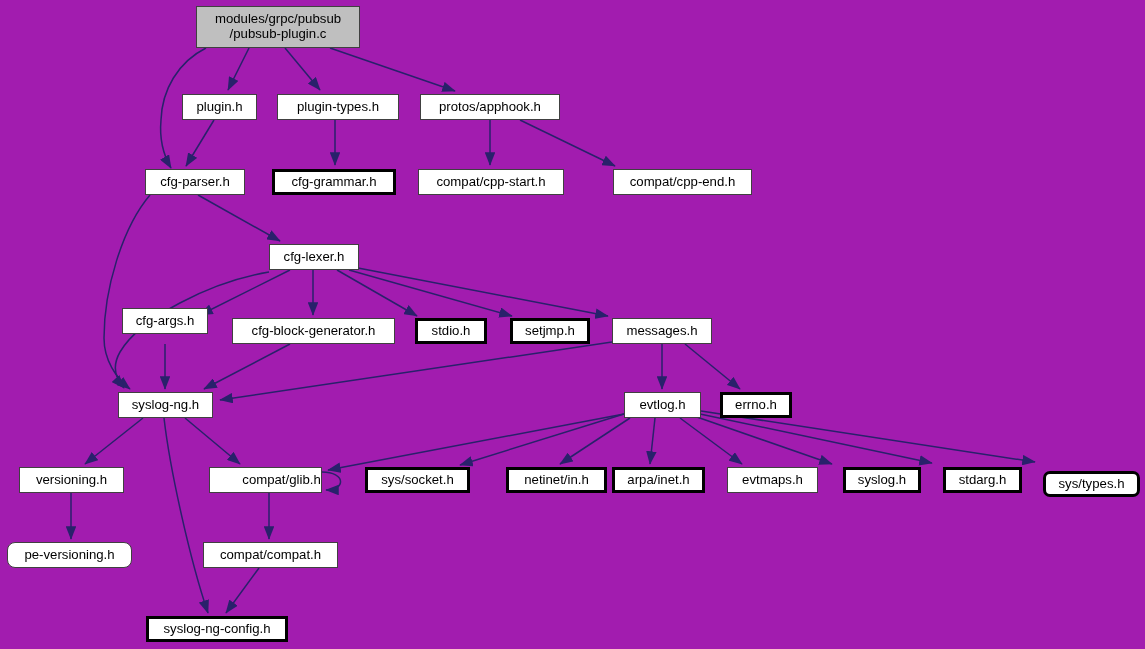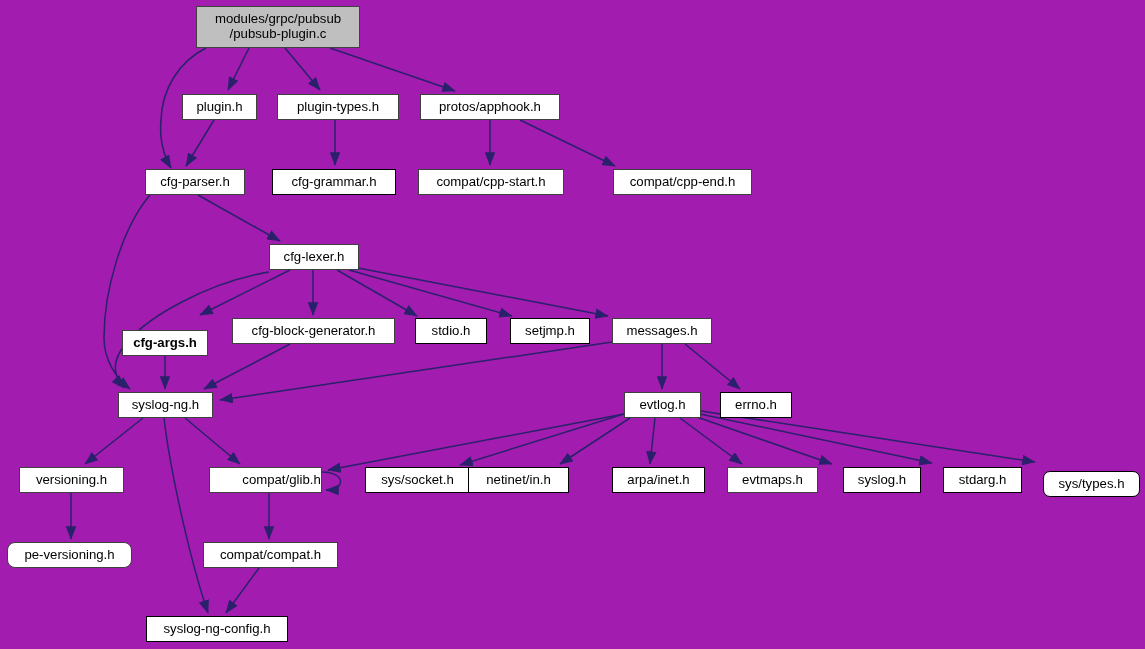--- a/index.html
+++ b/index.html
@@ -27,21 +27,21 @@
     pointer-events: none;
   }
   .node {
     position: absolute;
     box-sizing: border-box;
     display: flex;
     align-items: center;
     justify-content: center;
     text-align: center;
     background: #ffffff;
-    border: 1px solid #000000;
+    border: 3px solid #000000;
     color: #000000;
     font-size: 13.2px;
     line-height: 1.12;
     white-space: pre-line;
     letter-spacing: 0px;
     z-index: 2;
   }
   .node.solid {
     border: 1.6px solid #404040;
   }
@@ -105,32 +105,32 @@
       <div class="node root" style="left: 196px; top: 6px; width: 164px; height: 42px;">modules/grpc/pubsub
 /pubsub-plugin.c</div>
       <div class="node solid" style="left: 182px; top: 94px; width: 75px; height: 26px;">plugin.h</div>
       <div class="node solid" style="left: 277px; top: 94px; width: 122px; height: 26px;">plugin-types.h</div>
       <div class="node solid" style="left: 420px; top: 94px; width: 140px; height: 26px;">protos/apphook.h</div>
       <div class="node solid" style="left: 133px; top: 169px; width: 100px; height: 26px; margin-left: 12px;">cfg-parser.h</div>
       <div class="node leaf" style="left: 272px; top: 169px; width: 124px; height: 26px;">cfg-grammar.h</div>
       <div class="node solid" style="left: 418px; top: 169px; width: 146px; height: 26px;">compat/cpp-start.h</div>
       <div class="node solid" style="left: 588px; top: 169px; width: 139px; height: 26px; margin-left: 25px;">compat/cpp-end.h</div>
       <div class="node solid" style="left: 269px; top: 244px; width: 90px; height: 26px;">cfg-lexer.h</div>
-      <div class="node solid" style="left: 122px; top: 330px; width: 86px; height: 26px; font-weight: bold;">cfg-args.h</div>
+      <div class="node solid" style="left: 122px; top: 308px; width: 86px; height: 26px;">cfg-args.h</div>
       <div class="node solid" style="left: 232px; top: 318px; width: 163px; height: 26px;">cfg-block-generator.h</div>
       <div class="node leaf" style="left: 415px; top: 318px; width: 72px; height: 26px;">stdio.h</div>
       <div class="node leaf" style="left: 510px; top: 318px; width: 80px; height: 26px; text-align: center;">setjmp.h</div>
       <div class="node solid" style="left: 612px; top: 318px; width: 100px; height: 26px;">messages.h</div>
       <div class="node solid" style="left: 118px; top: 392px; width: 95px; height: 26px;">syslog-ng.h</div>
       <div class="node solid" style="left: 624px; top: 392px; width: 77px; height: 26px;">evtlog.h</div>
       <div class="node leaf" style="left: 720px; top: 392px; width: 72px; height: 26px;">errno.h</div>
       <div class="node solid" style="left: 19px; top: 467px; width: 105px; height: 26px;">versioning.h</div>
       <div class="node solid" style="left: 209px; top: 467px; width: 113px; height: 26px; padding-left: 32px;">compat/glib.h</div>
       <div class="node leaf" style="left: 365px; top: 467px; width: 105px; height: 26px;">sys/socket.h</div>
-      <div class="node leaf" style="left: 468px; top: 467px; width: 101px; height: 26px;">netinet/in.h</div>
+      <div class="node leaf" style="left: 506px; top: 467px; width: 101px; height: 26px;">netinet/in.h</div>
       <div class="node leaf" style="left: 612px; top: 467px; width: 93px; height: 26px;">arpa/inet.h</div>
       <div class="node solid" style="left: 727px; top: 467px; width: 91px; height: 26px;">evtmaps.h</div>
       <div class="node leaf" style="left: 843px; top: 467px; width: 78px; height: 26px;">syslog.h</div>
       <div class="node leaf" style="left: 943px; top: 467px; width: 79px; height: 26px;">stdarg.h</div>
       <div class="node leaf" style="left: 1043px; top: 471px; width: 97px; height: 26px; border-radius: 7px;">sys/types.h</div>
       <div class="node solid" style="left: 7px; top: 542px; width: 125px; height: 26px; border-radius: 8px;">pe-versioning.h</div>
       <div class="node solid" style="left: 203px; top: 542px; width: 135px; height: 26px;">compat/compat.h</div>
       <div class="node leaf" style="left: 146px; top: 616px; width: 142px; height: 26px;">syslog-ng-config.h</div>
     </div>
 

